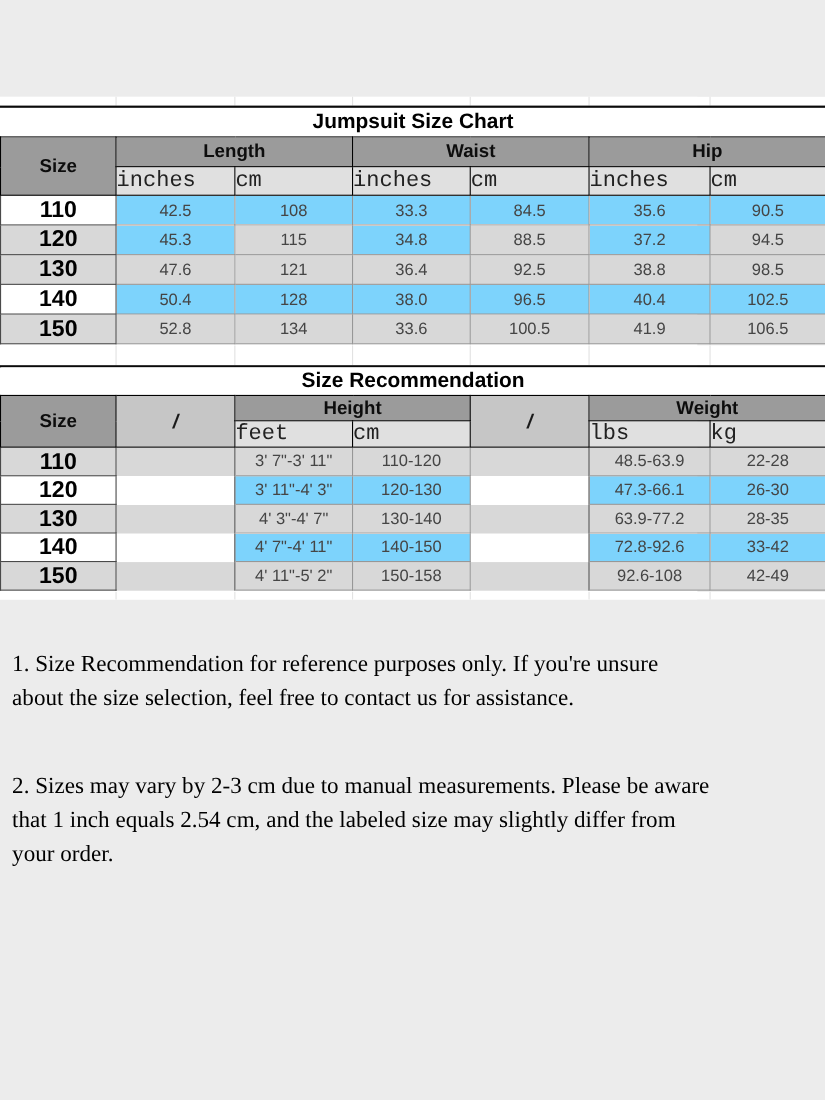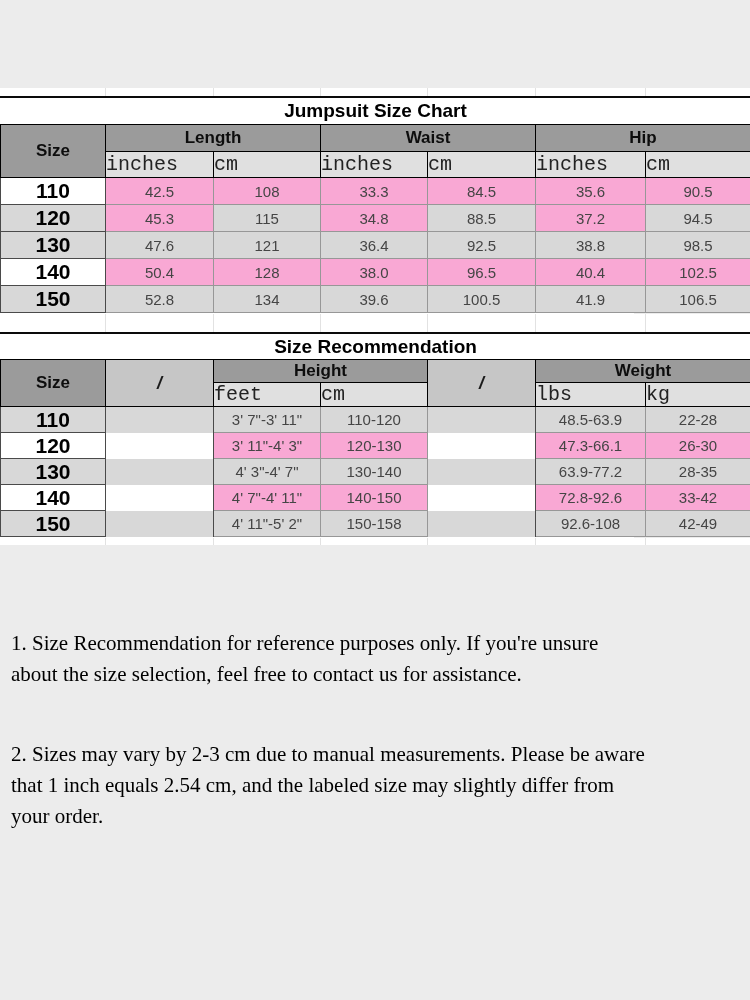--- a/index.html
+++ b/index.html
@@ -51,35 +51,35 @@
   .t2 .unit-row td{height:23px;}
 
   tbody.data-body td{height:26px;text-align:center;vertical-align:middle;}
   .t2 tbody.data-body td{height:25px;}
   td.size-cell{
     font-weight:bold;font-size:21px;color:#000;
     border:1px solid #4a4a4a;background:#ffffff;
   }
   td.data-cell{
     font-size:15px;color:#454545;
-    border:1px solid #979797;background:#f9a8d4;
+    border:1px solid #979797;background:#7dd3fc;
   }
   td.slash-data{
     border:none;border-left:1px solid #4a4a4a;border-right:1px solid #4a4a4a;
     background:#ffffff;
   }
   td.shaded{background:#d8d8d8;}
 
   .note{
     position:absolute;left:11px;top:588px;width:716px;
     font-family:"Liberation Serif",serif;color:#000;
   }
   .note .note-heading{margin:0;font-size:20px;font-weight:bold;line-height:24px;}
   .note p{margin:0;font-size:21px;line-height:31px;white-space:pre-line;}
-  .note p.p1{margin-top:40px;}
+  .note p.p1{}
   .note p.p2{margin-top:49px;}
 </style>
 </head>
 <body>
 
 <div class="sheet">
 
   <div class="sep-strip strip-top">
     <div class="sep c1"></div>
     <div class="sep c2"></div>
@@ -153,21 +153,21 @@
           <td class="data-cell">128</td>
           <td class="data-cell">38.0</td>
           <td class="data-cell">96.5</td>
           <td class="data-cell">40.4</td>
           <td class="data-cell">102.5</td>
         </tr>
         <tr>
           <td class="size-cell shaded">150</td>
           <td class="data-cell shaded">52.8</td>
           <td class="data-cell shaded">134</td>
-          <td class="data-cell shaded">39.6</td>
+          <td class="data-cell shaded">33.6</td>
           <td class="data-cell shaded">100.5</td>
           <td class="data-cell shaded">41.9</td>
           <td class="data-cell shaded">106.5</td>
         </tr>
       </tbody>
   </table>
 
   <div class="sep-strip strip-mid">
     <div class="sep c1"></div>
     <div class="sep c2"></div>

